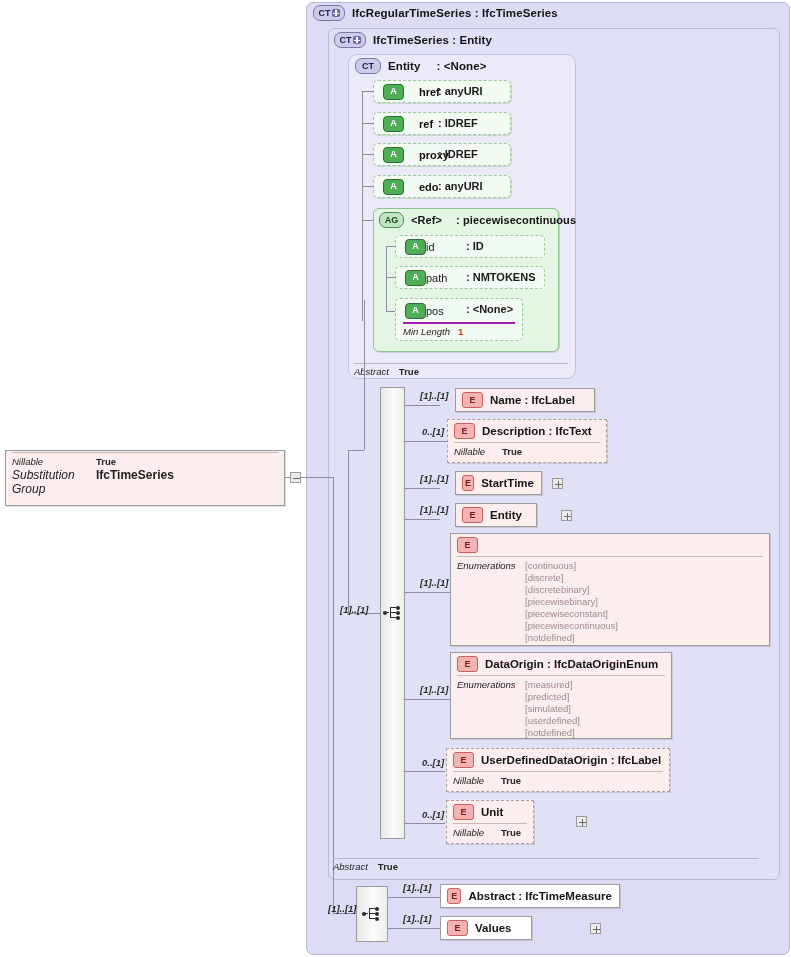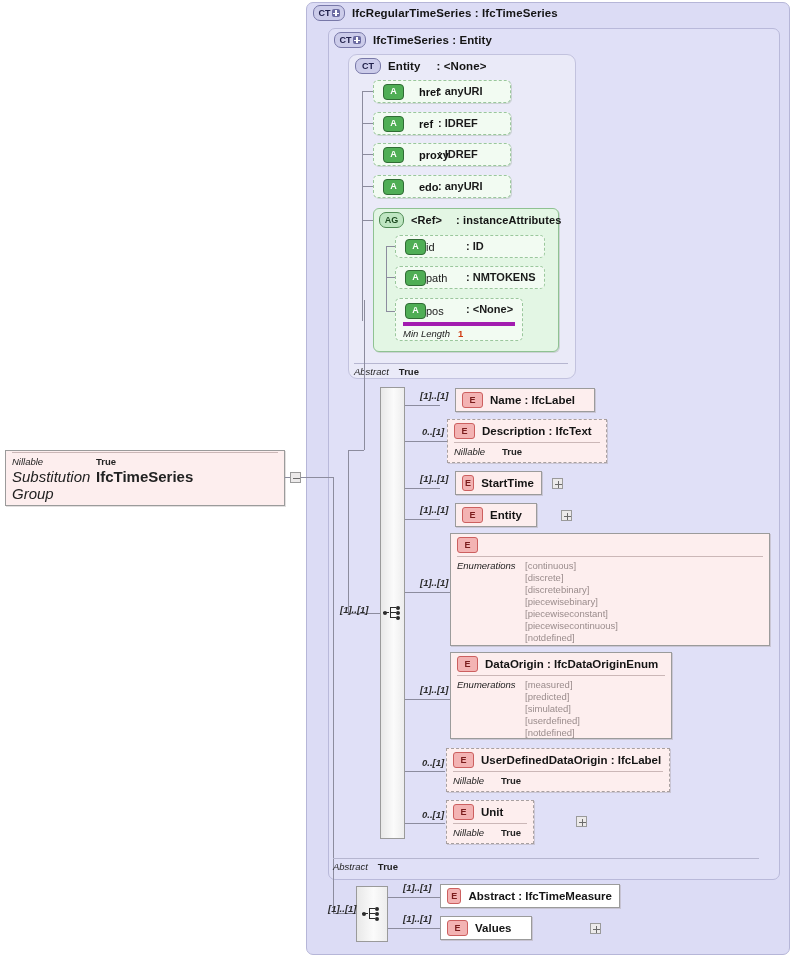--- a/index.html
+++ b/index.html
@@ -78,21 +78,21 @@
     border-top:1px solid #cbb7b7;margin:0 6px;padding:3px 0 4px 0;
     display:flex;gap:6px;font-size:9.5px;
   }
   .el .el-bd .k{font-style:italic;color:#222;width:66px;flex:none;}
   .el .el-bd .v{font-weight:bold;color:#222;}
   .el .el-bd .vlist{display:flex;flex-direction:column;gap:1px;color:#9a8c8c;font-weight:normal;}
   .el-white{background:#ffffff;}
 
   
   .facet{
-    border-top:4px solid #a21caf;margin:0 7px;padding:2px 0 1px 0;
+    border-top:2px solid #a21caf;margin:0 7px;padding:2px 0 1px 0;
     display:flex;gap:8px;font-size:9.5px;
   }
   .facet .k{font-style:italic;color:#222;}
   .facet .v{color:#d03a10;font-weight:bold;}
 
   
   .footrow{
     border-top:1px solid #b6b6d0;display:flex;gap:10px;
     font-size:9.5px;padding-top:2px;
   }
@@ -210,21 +210,21 @@
     <span class="nm">edo</span>
   </div>
 </div>
 <div class="abs ty" style="left:438px;top:180px;font-weight:bold;">: anyURI</div>
 
 
 <div class="abs grp" style="left:373px;top:208px;width:186px;height:144px;"></div>
 <div class="abs hdr" style="left:379px;top:212px;font-size:11px;">
   <span class="badge b-ag">AG</span>
   <span>&lt;Ref&gt;</span>
-  <span style="margin-left:7px;">: instanceAttributes</span>
+  <span style="margin-left:7px;">: piecewisecontinuous</span>
 </div>
 
 <div class="abs vline" style="left:386px;top:246px;width:1px;height:66px;"></div>
 <div class="abs hline" style="left:386px;top:246px;width:9px;height:1px;"></div>
 <div class="abs hline" style="left:386px;top:277px;width:9px;height:1px;"></div>
 <div class="abs hline" style="left:386px;top:311px;width:9px;height:1px;"></div>
 
 
 <div class="abs grp-sub" style="left:395px;top:235px;width:150px;height:23px;">
   <div class="attr-inner" style="height:100%;">
@@ -262,21 +262,21 @@
   <span class="v">True</span>
 </div>
 
 
 <div class="abs rootel" style="left:5px;top:450px;width:280px;height:56px;">
   <div style="border-top:1px solid #cbb7b7;margin:1px 6px 0 6px;padding-top:3px;">
     <div style="display:flex;gap:6px;font-size:9.5px;">
       <span style="font-style:italic;width:78px;flex:none;color:#222;">Nillable</span>
       <span style="font-weight:bold;color:#222;">True</span>
     </div>
-    <div style="display:flex;gap:6px;font-size:15px;margin-top:1px;">
+    <div style="display:flex;gap:6px;font-size:12px;margin-top:1px;">
       <span style="font-style:italic;width:78px;flex:none;color:#222;">Substitution Group</span>
       <span style="font-weight:bold;color:#222;">IfcTimeSeries</span>
     </div>
   </div>
 </div>
 
 
 <div class="abs hline" style="left:285px;top:477px;width:5px;height:1px;"></div>
 <div class="abs pmbox" style="left:290px;top:472px;"></div>
 <div class="abs hline" style="left:301px;top:477px;width:32px;height:1px;"></div>

